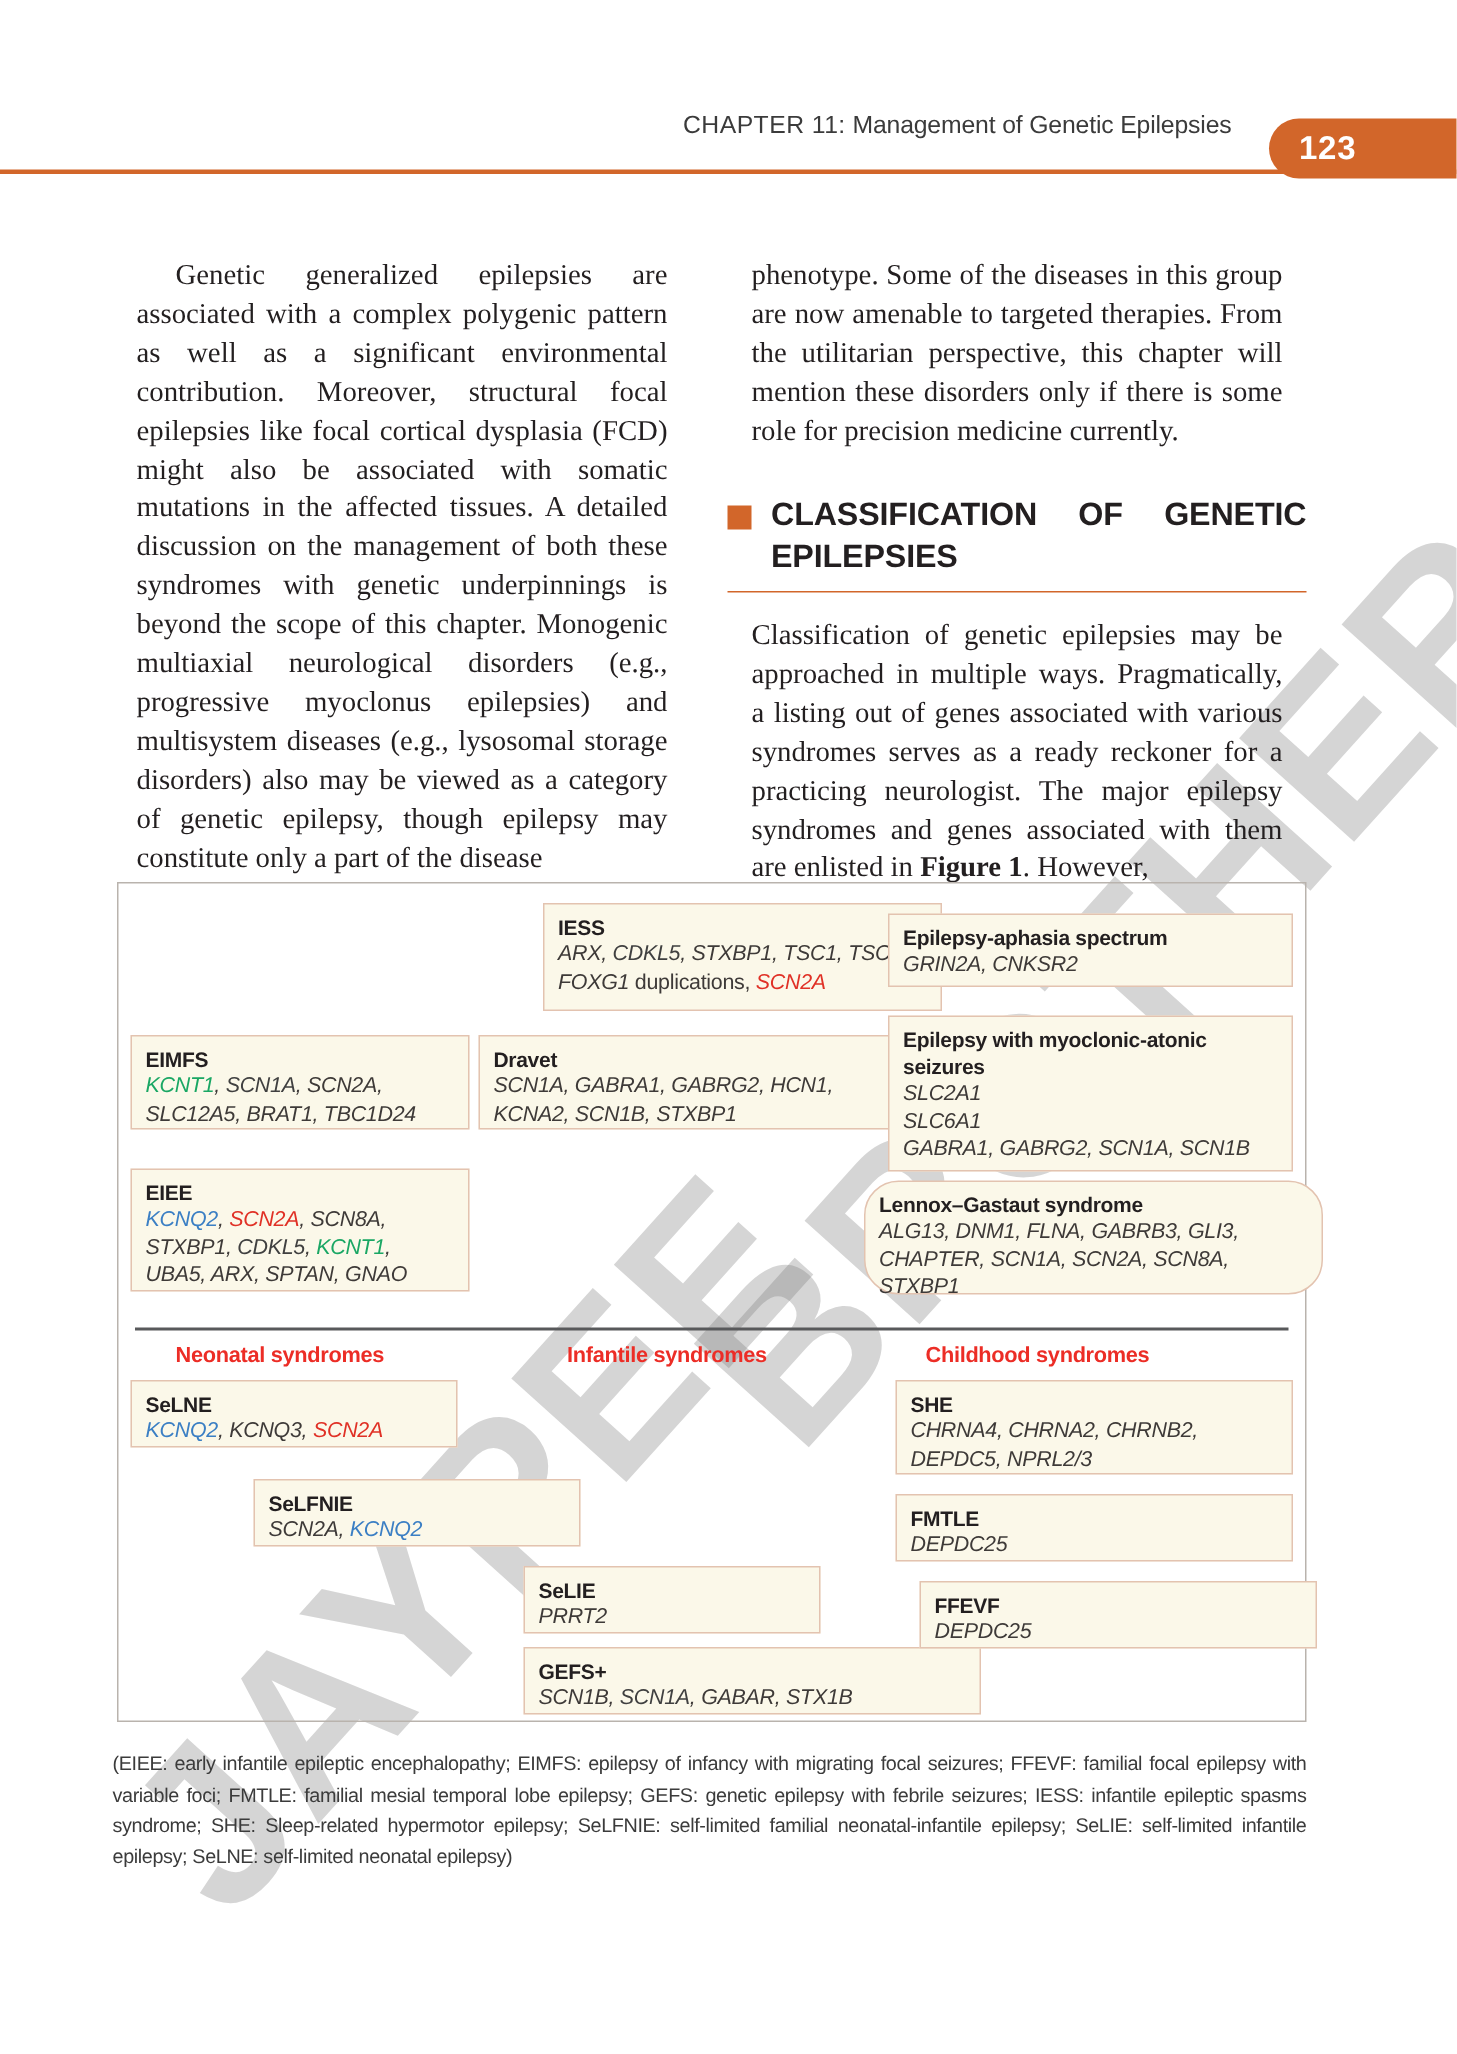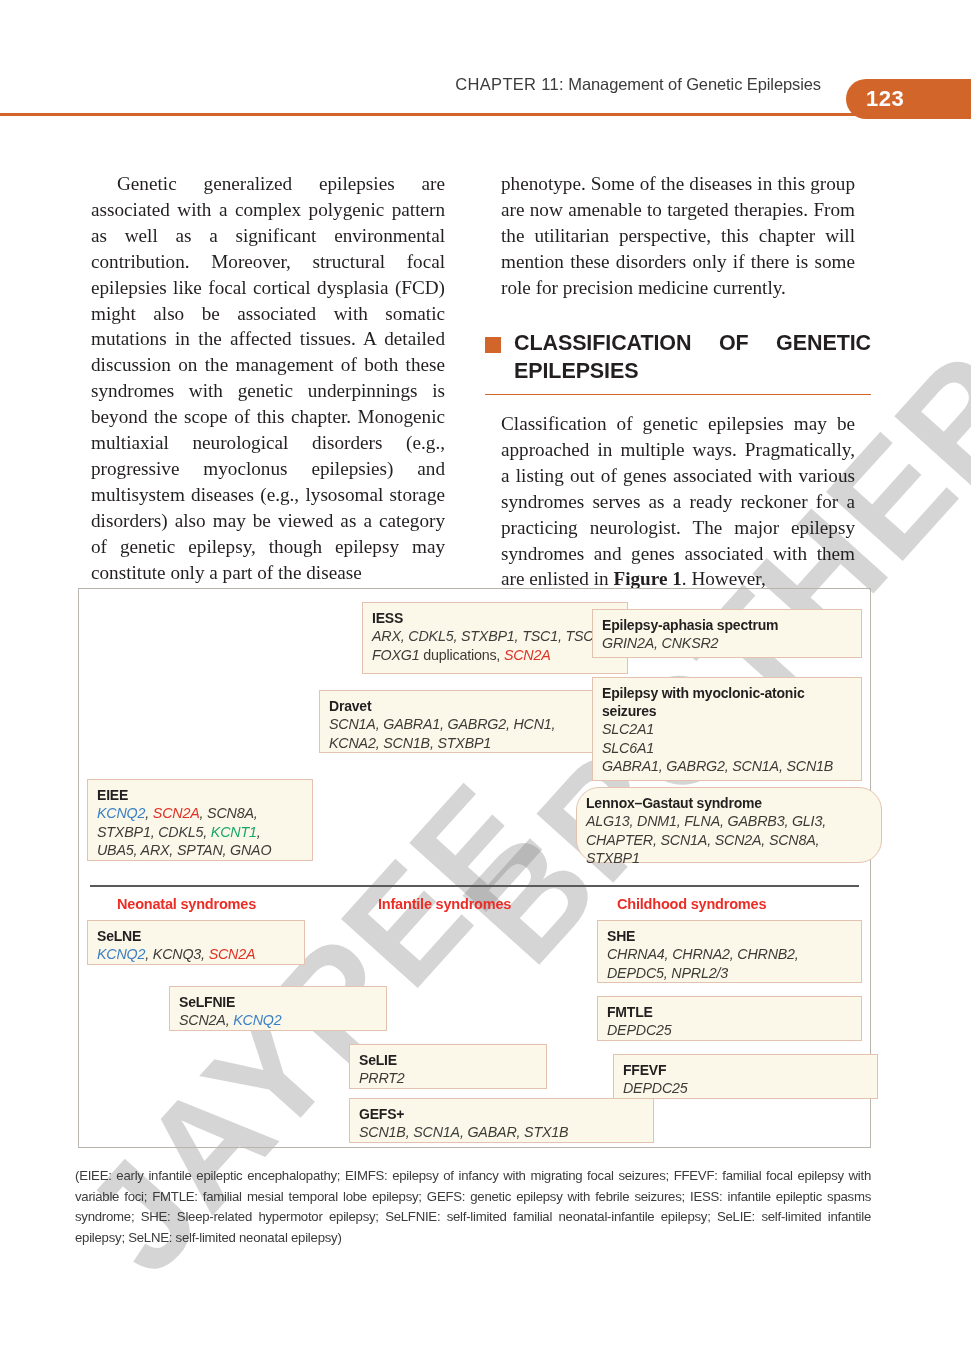--- a/index.html
+++ b/index.html
@@ -248,20 +248,24 @@
   <p><span>Classification of genetic epilepsies may be approached in multiple ways. Pragmatically, a listing out of genes associated with various syndromes serves as a ready reckoner for a practicing neurologist. The major epilepsy syndromes and genes associated with them are enlisted in </span><span class="figref">Figure 1</span><span>. However,</span></p>
 </div>
 
 <div class="figure">
 
   <div class="gbox" style="left:240px; top:13px; width:266px; height:72px;margin-left:43px;">
     <div class="title">IESS</div>
     <div class="genes"><span>ARX, </span><span class="g-orange">CDKL5</span><span>, STXBP1, TSC1, TSC2, FOXG1 </span><span class="plain">duplications,</span><span class="g-red"> SCN2A</span></div>
   </div>
 
+  <div class="gbox" style="left:8px; top:101px; width:226px; height:63px;">
+    <div class="title">EIMFS</div>
+    <div class="genes"><span class="g-green">KCNT1</span><span>, </span><span class="g-orange">SCN1A</span><span>, SCN2A, SLC12A5, BRAT1, TBC1D24</span></div>
+  </div>
 
   <div class="gbox" style="left:8px; top:190px; width:226px; height:82px;">
     <div class="title">EIEE</div>
     <div class="genes"><span class="g-blue">KCNQ2</span><span>, </span><span class="g-red">SCN2A</span><span>, SCN8A, STXBP1, </span><span class="g-orange">CDKL5</span><span>, </span><span class="g-green">KCNT1</span><span>, UBA5, ARX, SPTAN, GNAO</span></div>
   </div>
 
   <div class="gbox" style="left:240px; top:101px; width:284px; height:63px;">
     <div class="title">Dravet</div>
     <div class="genes"><span>SCN1A, GABRA1, GABRG2, HCN1, KCNA2, SCN1B, STXBP1</span></div>
   </div>

